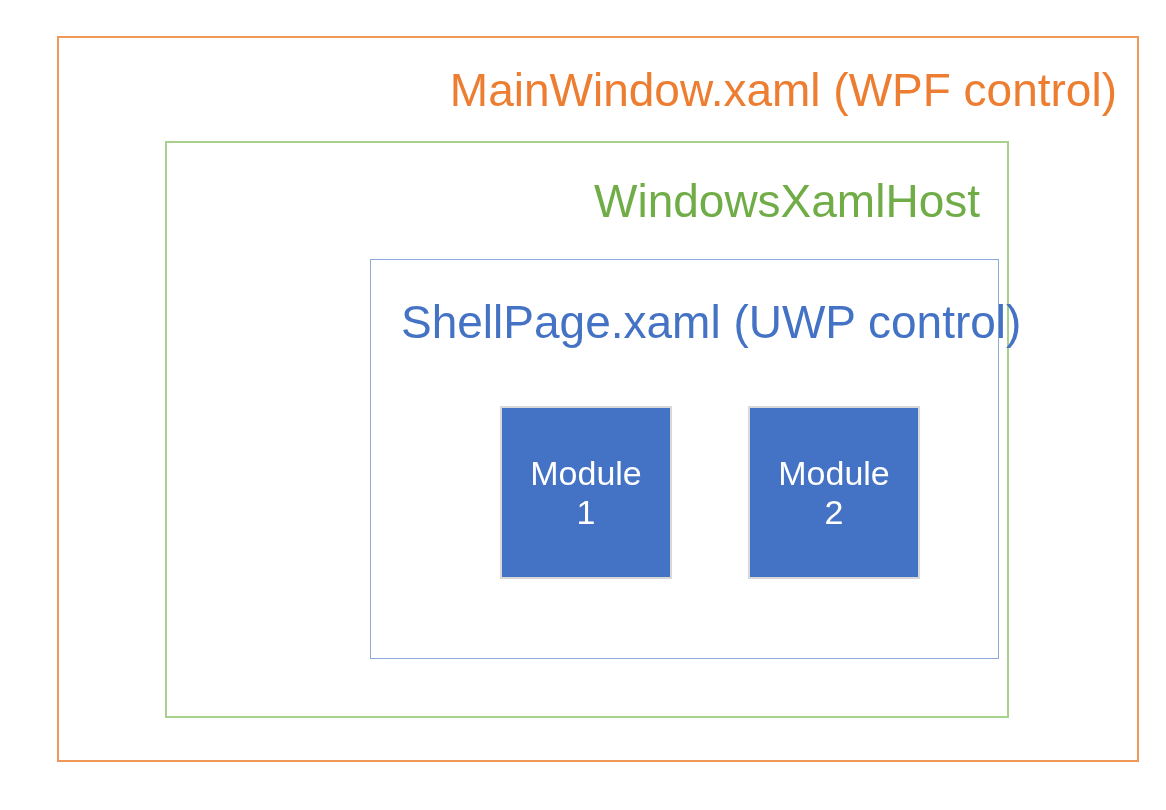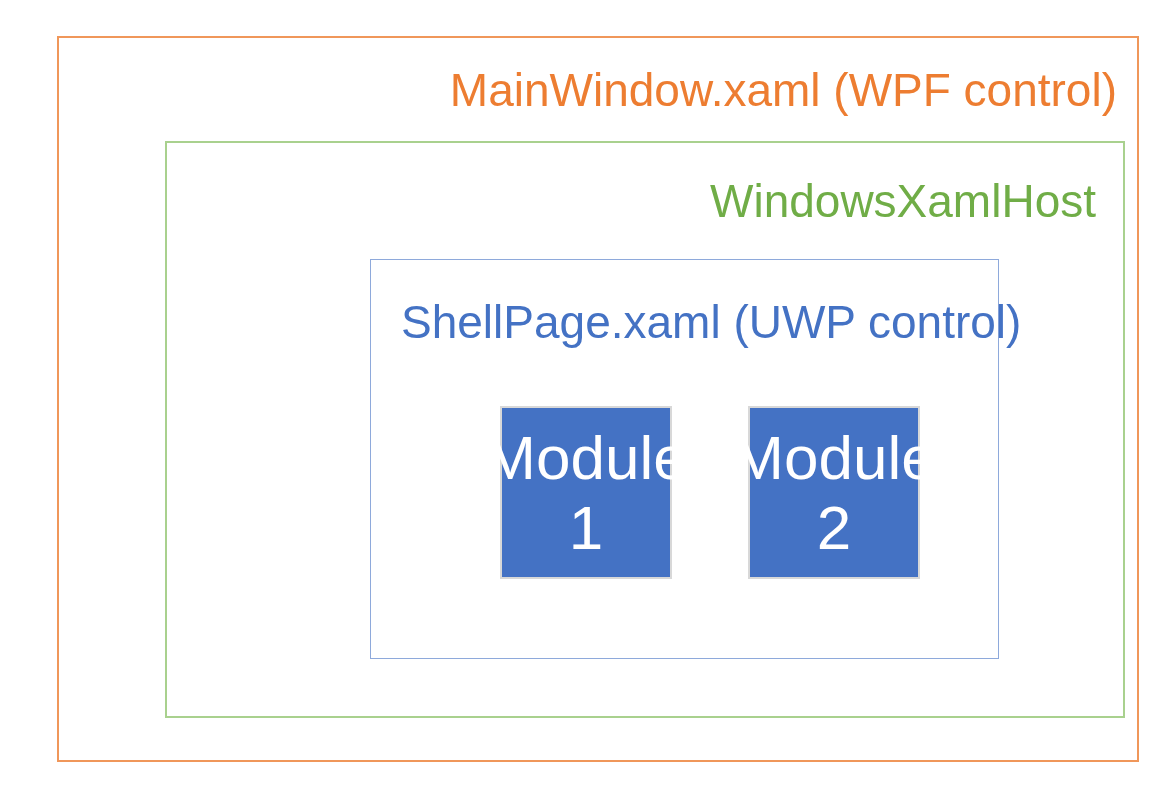--- a/index.html
+++ b/index.html
@@ -21,21 +21,21 @@
     border-style: solid;
     background: transparent;
   }
   .box-outer {
     left: 57px; top: 36px;
     width: 1082px; height: 726px;
     border-width: 2px;
   }
   .box-mid {
     left: 106px; top: 103px;
-    width: 960px; height: 577px;
+    width: 844px; height: 577px;
     border-width: 2px;
   }
   .box-inner {
     left: 203px; top: 116px;
     width: 629px; height: 400px;
     border-width: 1.5px;
     padding-left: 35px;
   }
   .diagram-label {
     position: absolute;
@@ -55,21 +55,21 @@
   .module {
     position: absolute;
     top: 146px;
     width: 172px; height: 173px;
     box-sizing: border-box;
     border: 2px solid;
     display: flex;
     flex-direction: column;
     align-items: center;
     justify-content: center;
-    font-size: 62px;
+    font-size: 34px;
     line-height: 1.12;
     text-align: center;
   }
   .module-1 { left: 129px; }
   .module-2 { left: 377px; }
 </style>
 </head>
 <body>
 
 <div class="page">

